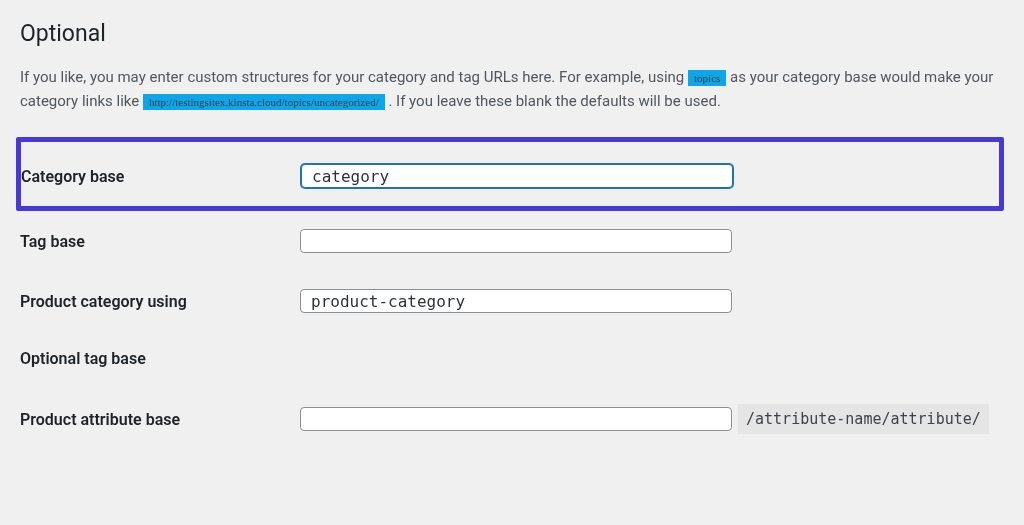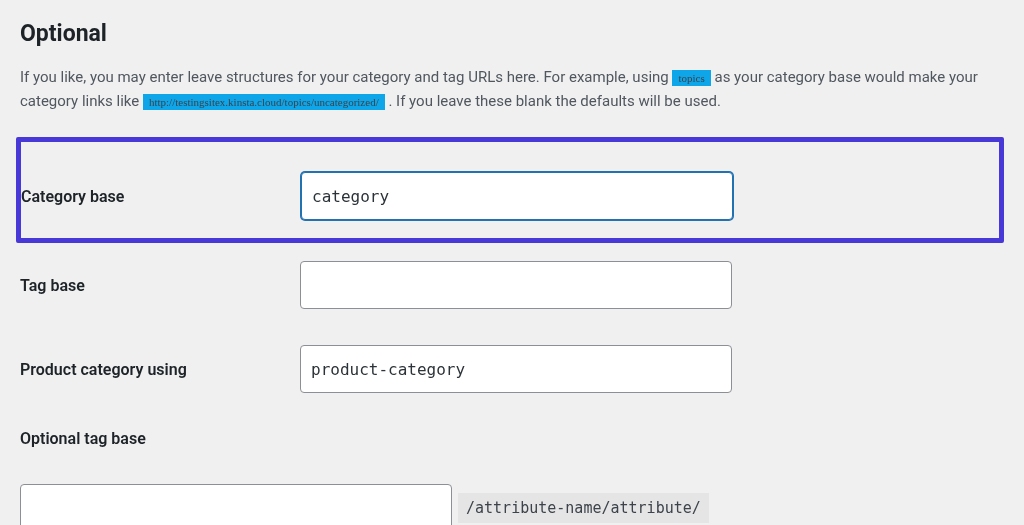--- a/index.html
+++ b/index.html
@@ -11,21 +11,21 @@
       font-family: -apple-system, BlinkMacSystemFont, "Segoe UI", Roboto, Helvetica, Arial, sans-serif;
       background: #f0f0f1;
       width: 1024px;
       height: 525px;
       padding: 20px;
       color: #1d2327;
       overflow: hidden;
     }
     .section-heading {
       font-size: 23px;
-      font-weight: 700;
+      font-weight: 400;
       color: #1d2327;
       margin-bottom: 18px;
     }
     .description {
       font-size: 15px;
       line-height: 1.6;
       color: #50575e;
       margin-bottom: 24px;
     }
     .code-inline {
@@ -52,55 +52,55 @@
       color: #1d2327;
       flex-shrink: 0;
     }
     .form-input-cell {
       flex: 1;
       display: flex;
       align-items: center;
     }
     .text-input {
       width: 432px;
-      height: 48px;
+      height: 24px;
       padding: 6px 10px;
       font-family: ui-monospace, "SFMono-Regular", Menlo, Monaco, Consolas, monospace;
       font-size: 16px;
       border: 1px solid #8c8f94;
       border-radius: 4px;
       background: #fff;
       color: #2c3338;
     }
     .text-input.focused {
       border: 1px solid #2271b1;
       box-shadow: 0 0 0 1px #2271b1;
     }
     .highlight-row {
       border: 5px solid #4838d7;
       border-radius: 2px;
-      padding: 30px 8px 18px 0;
+      padding: 22px 8px 18px 0;
       margin-left: -4px;
     }
     .attr-suffix {
       font-family: ui-monospace, "SFMono-Regular", Menlo, Monaco, Consolas, monospace;
       background: #e5e5e5;
       padding: 6px 8px;
       font-size: 15px;
       color: #3c434a;
       margin-left: 6px;
     }
   </style>
 </head>
 <body>
 
 <h2 class="section-heading">Optional</h2>
 
 <p class="description">
-  <span>If you like, you may enter leave structures for your category and tag URLs here. For example, using </span>
+  <span>If you like, you may enter custom structures for your category and tag URLs here. For example, using </span>
   <span class="code-inline">topics</span>
   <span> as your category base would make your category links like </span>
   <span class="code-inline">http://testingsitex.kinsta.cloud/topics/uncategorized/</span>
   <span> . If you leave these blank the defaults will be used.</span>
 </p>
 
 <div class="form-table">
 
   <div class="form-row highlight-row">
     <div class="form-label-cell">Category base</div>
@@ -121,19 +121,20 @@
     <div class="form-input-cell">
       <input type="text" class="text-input" value="product-category" style="">
     </div>
   </div>
 
   <div class="form-row">
     <div class="form-label-cell">Optional tag base</div>
   </div>
 
   <div class="form-row">
+    <div class="form-label-cell">Product attribute base</div>
     <div class="form-input-cell">
       <input type="text" class="text-input" value="" style="">
       <span class="attr-suffix">/attribute-name/attribute/</span>
     </div>
   </div>
 
 </div>
 
 </body></html>

